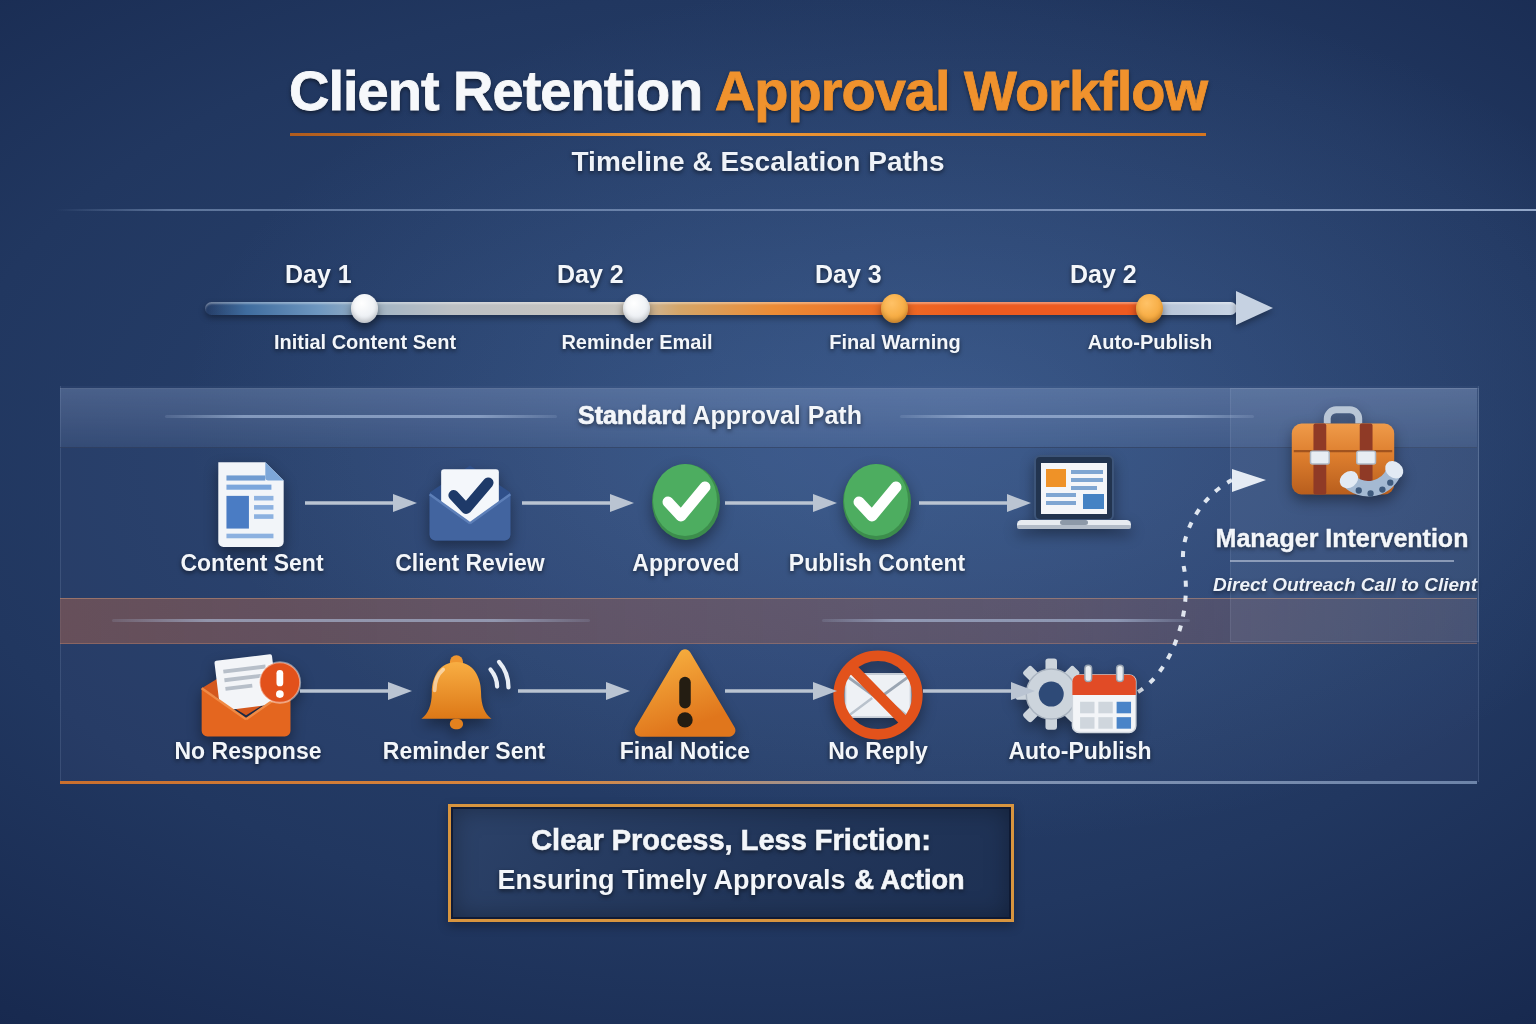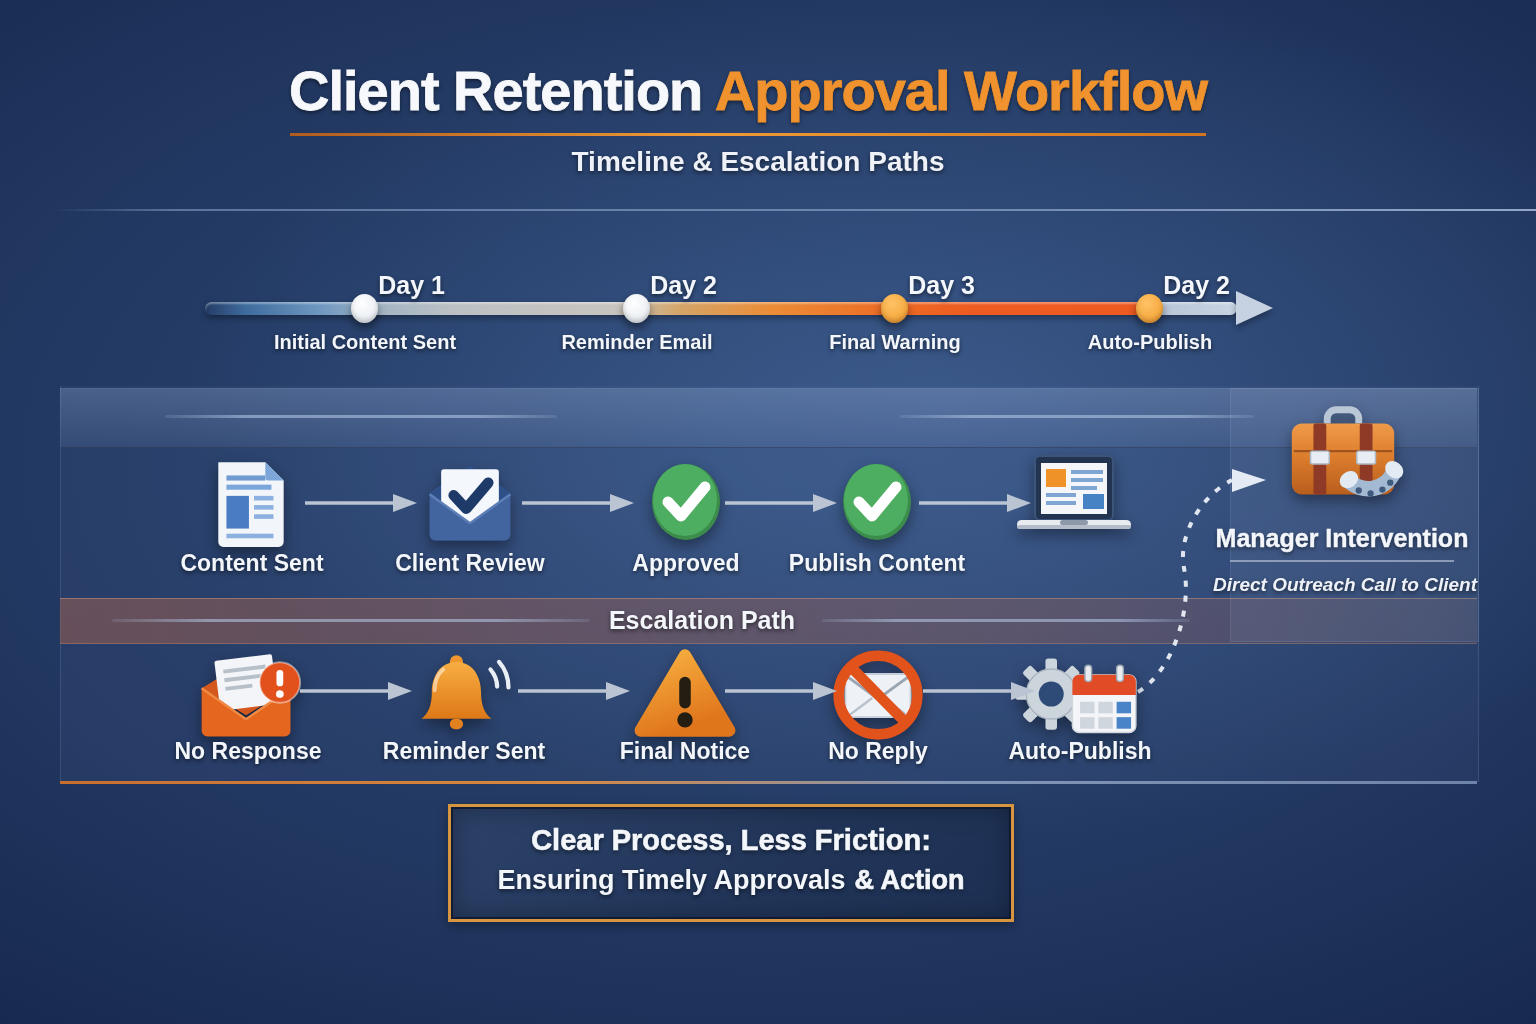--- a/index.html
+++ b/index.html
@@ -24,21 +24,21 @@
          background:linear-gradient(90deg,rgba(150,175,210,0) 0%,rgba(165,190,225,0.45) 8%,rgba(175,195,230,0.5) 60%,rgba(195,215,245,0.7) 100%);}
   
   .tl-line{left:205px;top:302px;width:1032px;height:13px;border-radius:7px;
     background:linear-gradient(90deg,
       rgba(60,95,140,0) 0%,#3f6c9e 4%,#6e97c0 11%,#a4b5c4 17%,#bcc0c4 24%,#c8c5bf 40%,
       #d4a568 46%,#ec8c36 55%,#ed6d26 66%,#ee5b20 74%,#ee5a20 91%,#b7c4d6 92%,#c8d4e4 100%);
     box-shadow:0 3px 6px rgba(0,0,0,0.35), inset 0 2px 2px rgba(255,255,255,0.35);}
   .tl-arrowhead{left:1236px;top:291px;width:0;height:0;
     border-top:17px solid transparent;border-bottom:17px solid transparent;border-left:37px solid #c6d2e2;
     filter:drop-shadow(0 3px 3px rgba(0,0,0,0.35));}
-  .day-label{top:271px;width:160px;text-align:right;font-size:25px;font-weight:700;}
+  .day-label{top:260px;width:160px;text-align:left;font-size:25px;font-weight:700;}
   .tl-dot{top:294px;width:27px;height:29px;border-radius:50%;
     box-shadow:0 5px 9px rgba(0,0,0,0.45), inset 0 -3px 4px rgba(0,0,0,0.18);}
   .dot-white{background:radial-gradient(circle at 40% 32%,#ffffff,#e9edf2 70%,#d4dae2);}
   .dot-orange{background:radial-gradient(circle at 40% 32%,#ffc267,#f6ab41 60%,#e58a27);}
   .tick-label{top:331px;width:260px;text-align:center;font-size:20px;font-weight:700;}
   
   .main-panel{left:60px;top:386px;width:1417px;height:396px;
     background:rgba(128,152,198,0.06);
     border-left:1px solid rgba(185,205,235,0.14);border-right:1px solid rgba(185,205,235,0.14);}
   .std-band{left:60px;top:388px;width:1417px;height:58px;
@@ -108,24 +108,27 @@
   </div>
 
   <div class="abs main-panel"></div>
   <div class="abs std-band"></div>
   <div class="abs esc-band"></div>
   <div class="abs manager-panel"></div>
   <div class="abs panel-bottom-line"></div>
 
   <div class="abs deco-line" style="left:165px;top:415px;width:392px;"></div>
   <div class="abs deco-line" style="left:900px;top:415px;width:354px;"></div>
+  <div class="abs band-title std-band-title shadowed">
+    <span class="emph">Standard</span>
+    <span>Approval Path</span>
+  </div>
 
   <div class="abs deco-line" style="left:112px;top:619px;width:478px;"></div>
   <div class="abs deco-line" style="left:822px;top:619px;width:368px;"></div>
-  <div class="abs band-title esc-band-title shadowed">Escalation Path</div>
 
   <div class="abs step-icon" style="left:182px;top:452px;">
     <svg width="78" height="94" viewBox="0 0 76 92">
       <path d="M5 7 h46 l18 18 v60 a5 5 0 0 1 -5 5 H10 a5 5 0 0 1 -5 -5 z" fill="#f2f5f9"></path>
       <path d="M51 7 l18 18 h-15 a3 3 0 0 1 -3 -3 z" fill="#7da7d9"></path>
       <rect x="13" y="20" width="38" height="5" fill="#6f9bd1"></rect>
       <rect x="13" y="29" width="44" height="5" fill="#7ba6dc"></rect>
       <rect x="13" y="40" width="22" height="32" fill="#4a7cc4"></rect>
       <rect x="40" y="40" width="19" height="4.5" fill="#8cb1e0"></rect>
       <rect x="40" y="49" width="19" height="4.5" fill="#8cb1e0"></rect>

